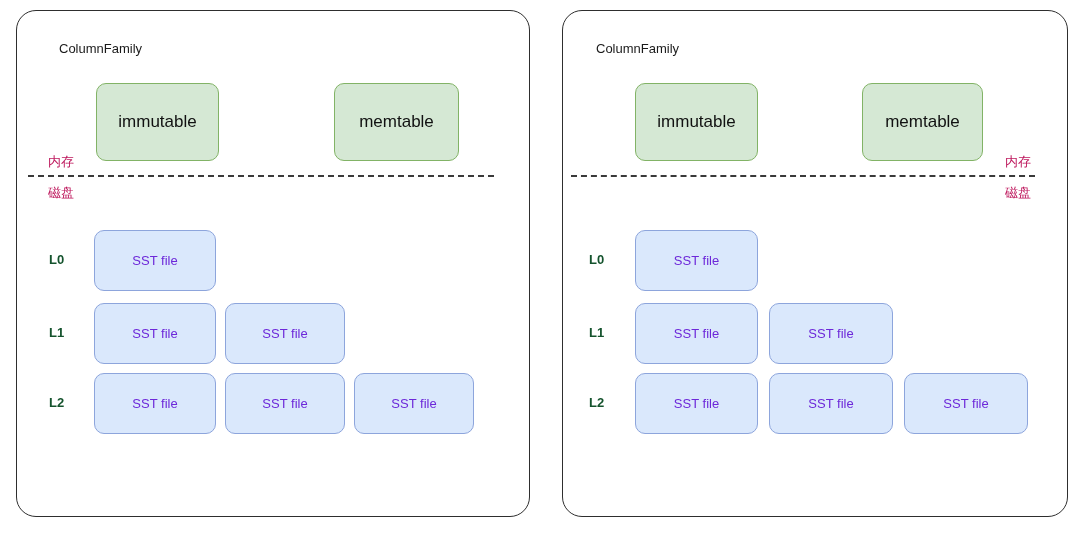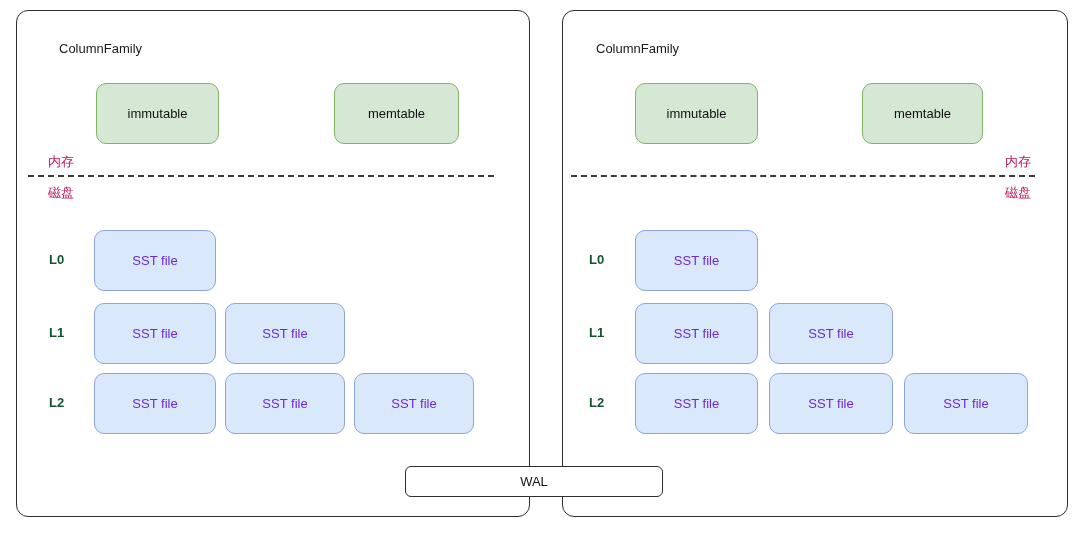--- a/index.html
+++ b/index.html
@@ -20,36 +20,36 @@
     position:relative;
     width:1080px;height:536px;
     background:var(--bg);
     overflow:hidden;
   }
   .cf-container{
     position:absolute;
     top:10px;height:507px;
     background:var(--bg);
     border:1.5px solid var(--ink);
-    border-radius:12px;
+    border-radius:20px;
   }
   .cf-left{left:16px;width:514px;}
   .cf-right{left:562px;width:506px;}
   .cf-title{
     position:absolute;
     font-size:13px;color:#1a1a1a;
     white-space:nowrap;
   }
   .mem-box{
-    position:absolute;height:61px;
+    position:absolute;height:78px;
     background:var(--green-fill);
     border:1px solid var(--green-border);
     border-radius:10px;
     display:flex;align-items:center;justify-content:center;
-    font-size:13px;color:#111;
+    font-size:17px;color:#111;
   }
   .sst-box{
     position:absolute;height:61px;
     background:var(--blue-fill);
     border:1px solid var(--blue-border);
     border-radius:10px;
     display:flex;align-items:center;justify-content:center;
     font-size:13px;color:#6d28d9;
   }
   .region-label{
@@ -122,14 +122,13 @@
     <div class="level-label" style="left:26px;top:314px;">L1</div>
     <div class="sst-box" style="left:72px;top:292px;width:123px;">SST file</div>
     <div class="sst-box" style="left:206px;top:292px;width:124px;">SST file</div>
 
     <div class="level-label" style="left:26px;top:384px;">L2</div>
     <div class="sst-box" style="left:72px;top:362px;width:123px;">SST file</div>
     <div class="sst-box" style="left:206px;top:362px;width:124px;">SST file</div>
     <div class="sst-box" style="left:341px;top:362px;width:124px;">SST file</div>
   </div>
 
-  <div class="wal-box">WAL</div>
 </div>
 
 </body></html>

